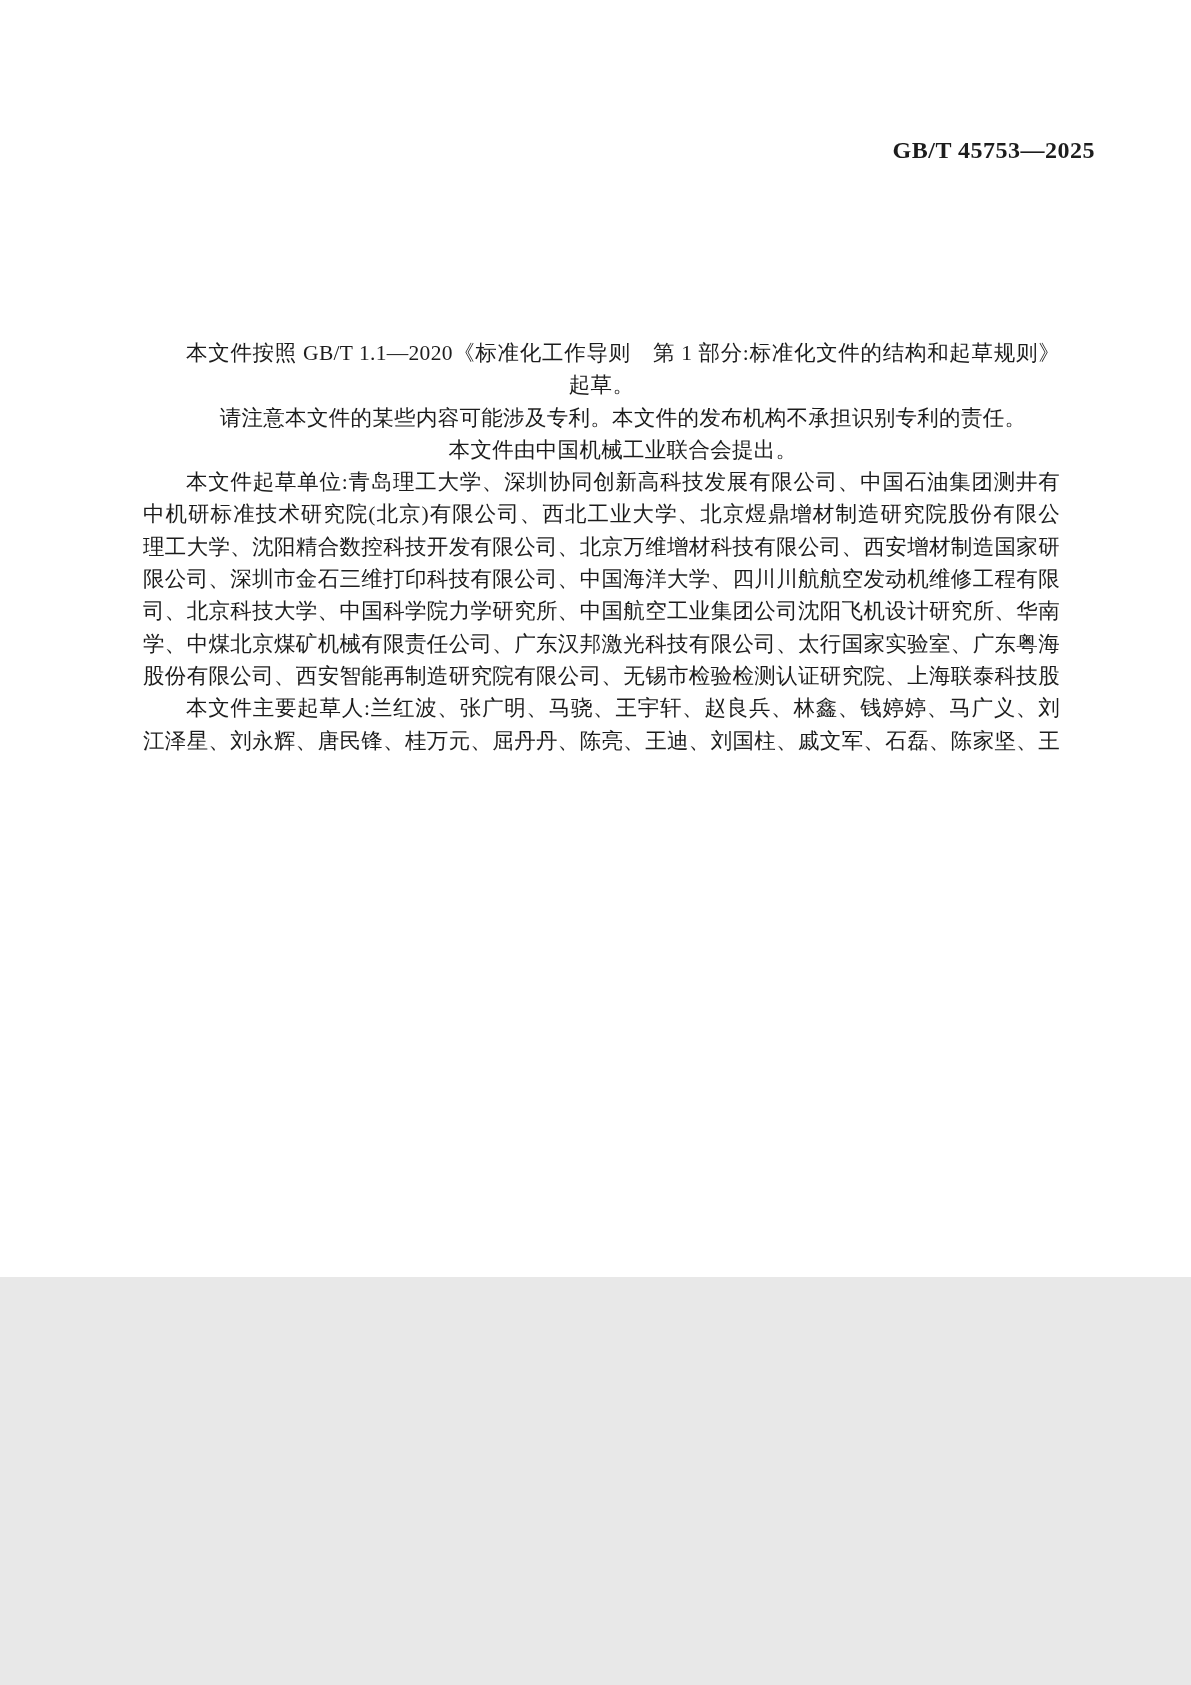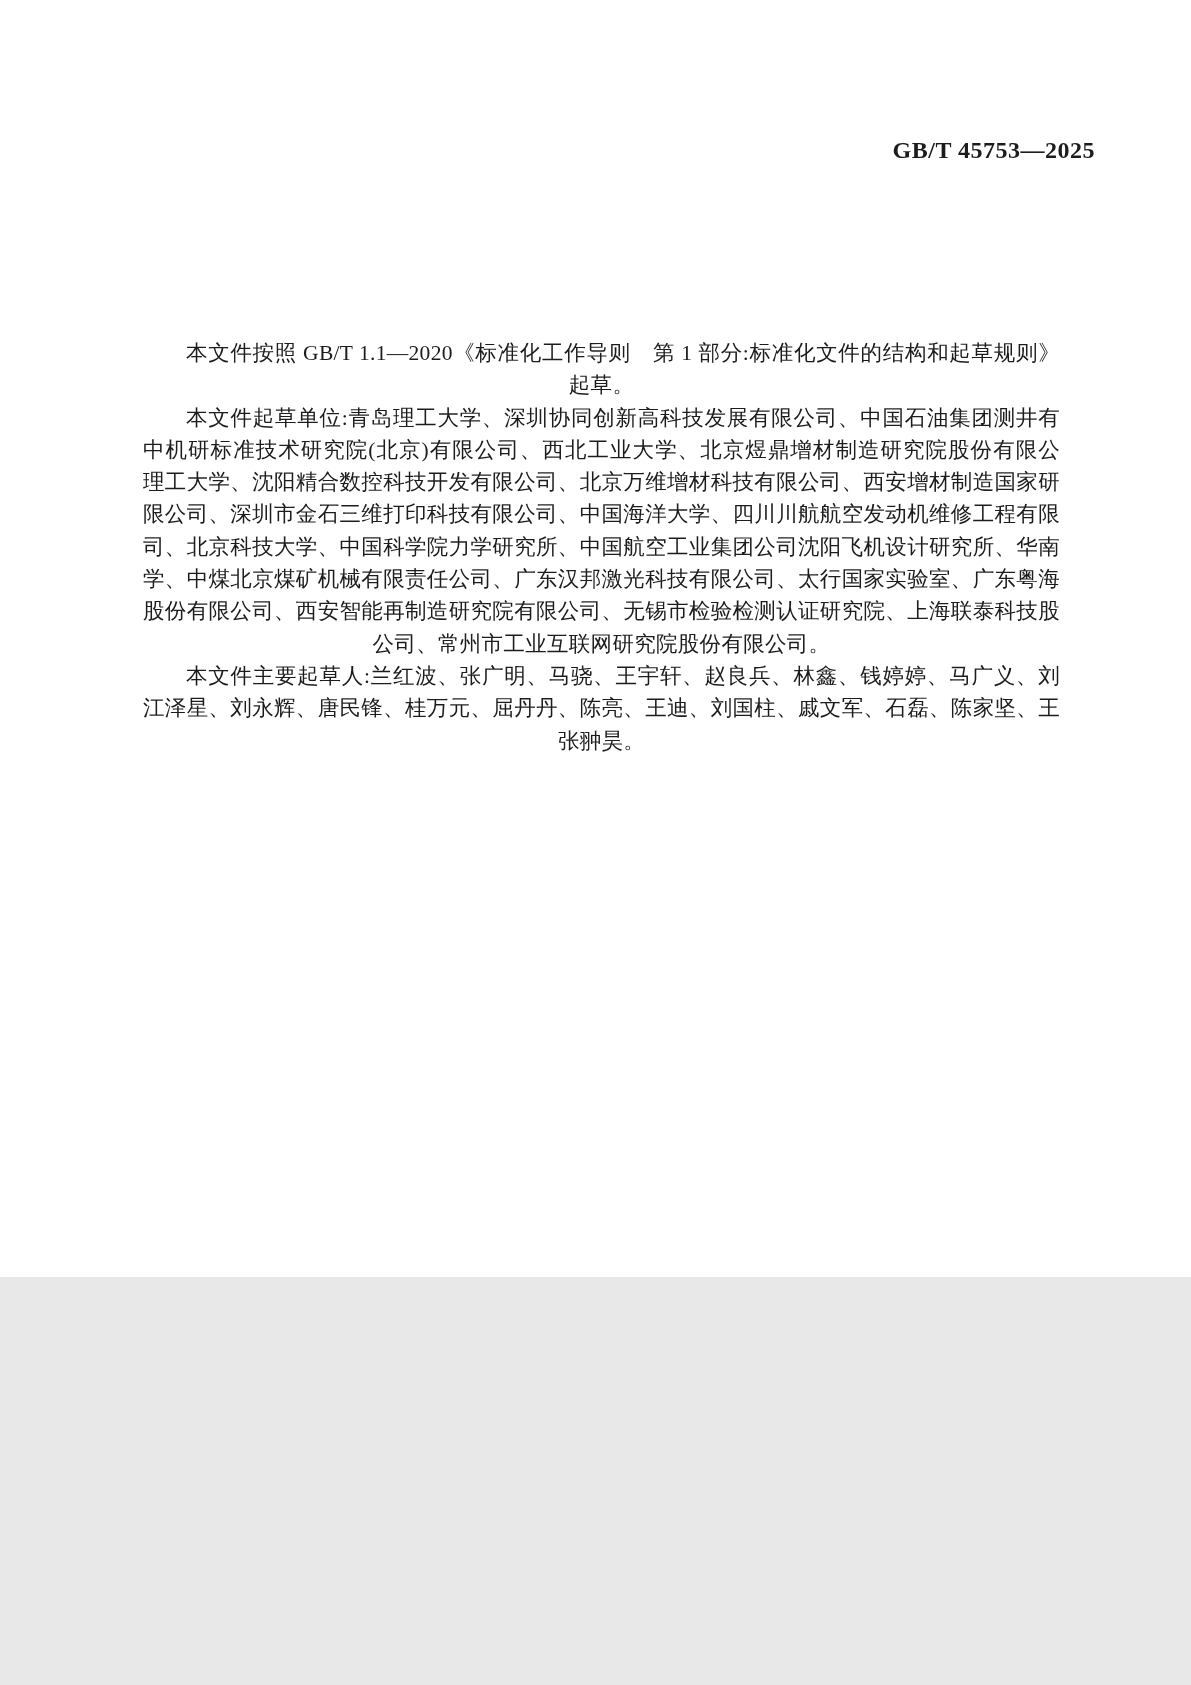--- a/index.html
+++ b/index.html
@@ -75,28 +75,28 @@
 <body>
 
 <div class="page">
 
   <div class="header-code">GB/T 45753—2025</div>
 
 
   <div class="body-text">
     <div class="ln ind jst">本文件按照 GB/T 1.1—2020《标准化工作导则　第 1 部分:标准化文件的结构和起草规则》的规定</div>
     <div class="ln">起草。</div>
+    <div class="ln ind">请注意本文件的某些内容可能涉及专利。本文件的发布机构不承担识别专利的责任。</div>
+    <div class="ln ind">本文件由中国机械工业联合会提出。</div>
     <div class="ln ind jst">本文件起草单位:青岛理工大学、深圳协同创新高科技发展有限公司、中国石油集团测井有限公司、</div>
     <div class="ln jst">中机研标准技术研究院(北京)有限公司、西北工业大学、北京煜鼎增材制造研究院股份有限公司、大连</div>
     <div class="ln jst">理工大学、沈阳精合数控科技开发有限公司、北京万维增材科技有限公司、西安增材制造国家研究院有</div>
     <div class="ln jst">限公司、深圳市金石三维打印科技有限公司、中国海洋大学、四川川航航空发动机维修工程有限责任公</div>
     <div class="ln jst">司、北京科技大学、中国科学院力学研究所、中国航空工业集团公司沈阳飞机设计研究所、华南理工大</div>
     <div class="ln jst">学、中煤北京煤矿机械有限责任公司、广东汉邦激光科技有限公司、太行国家实验室、广东粤海华金科技</div>
     <div class="ln jst">股份有限公司、西安智能再制造研究院有限公司、无锡市检验检测认证研究院、上海联泰科技股份有限</div>
-    <div class="ln">公司、常州市工业互联网研究院股份有限公司。</div>
     <div class="ln ind jst">本文件主要起草人:兰红波、张广明、马骁、王宇轩、赵良兵、林鑫、钱婷婷、马广义、刘斌、盛彬、穆敏强、</div>
     <div class="ln jst">江泽星、刘永辉、唐民锋、桂万元、屈丹丹、陈亮、王迪、刘国柱、戚文军、石磊、陈家坚、王春昌、蒋威、于清晓、</div>
-    <div class="ln">张翀昊。</div>
   </div>
 
   <div class="page-number">Ⅲ</div>
 
 </div>
 
 </body></html>

